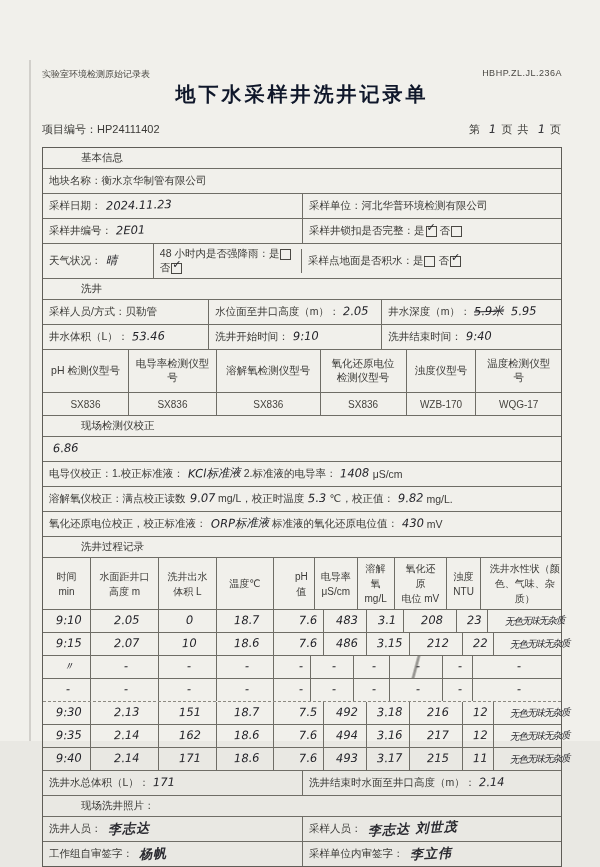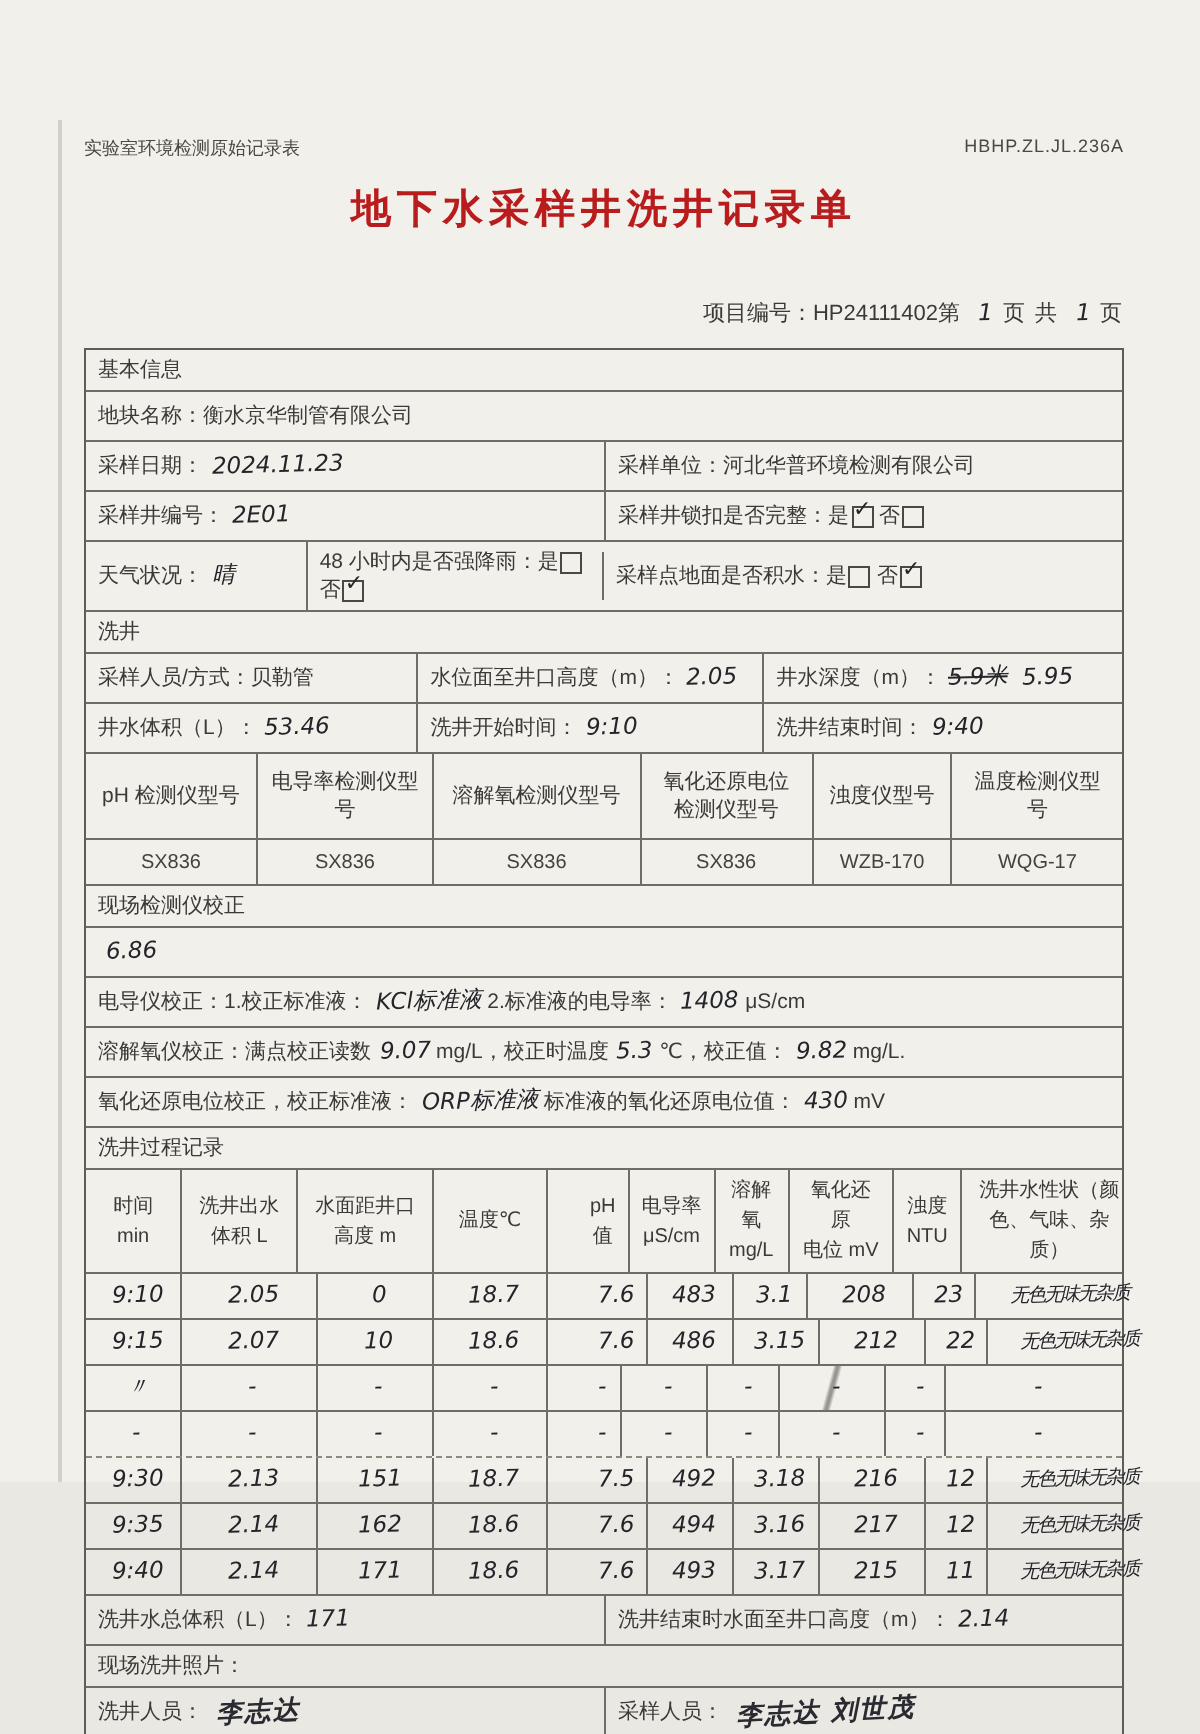--- a/index.html
+++ b/index.html
@@ -7,29 +7,29 @@
     width:600px;height:867px;overflow:hidden;
     background:#e9e8e3;
     font-family:"Liberation Sans","DejaVu Sans",sans-serif;
     color:#3b3a37;
   }
   .page{position:relative;width:600px;height:741px;background:#f1f0eb;}
   .scan-edge{position:absolute;left:29px;top:60px;bottom:0;width:2px;background:rgba(100,97,90,.22);}
   .content{position:absolute;left:42px;top:68px;width:520px;}
   .tiny-head{display:flex;justify-content:space-between;font-size:9px;color:#4a4843;}
   .form-code{letter-spacing:.5px;}
-  .title{margin-top:10px;text-align:center;font-size:20px;font-weight:bold;letter-spacing:3px;color:#b91c1c;}
-  .proj-row{margin-top:31px;display:flex;justify-content:flex-end;align-items:flex-end;font-size:11px;}
+  .title{margin-top:0;text-align:center;font-size:20px;font-weight:bold;letter-spacing:3px;color:#0f172a;}
+  .proj-row{margin-top:14px;display:flex;justify-content:space-between;align-items:flex-end;font-size:11px;}
   .page-no{font-size:11px;letter-spacing:1px;}
   .grid{margin-top:10px;border:1px solid #5f5d57;font-size:10.5px;}
   .row{display:flex;border-top:1px solid #6f6d66;align-items:stretch;}
   .row:first-child{border-top:none;}
   .cell{padding:3px 6px;border-left:1px solid #6f6d66;display:flex;align-items:center;flex-wrap:wrap;box-sizing:border-box;min-height:24px;}
   .cell:first-child{border-left:none;}
-  .sec{min-height:20px;padding:2px 6px;}
+  .sec{min-height:20px;padding:2px 6px;margin-left:32px;}
   .full{width:100%;}
   .h50{flex:0 0 50%;}
   .wx0{flex:0 0 21.2%;}.wx1{flex:0 0 28.6%;}.wx2{flex:0 0 50.2%;}
   .w0{flex:0 0 31.9%;}.w1{flex:0 0 33.4%;}.w2{flex:0 0 34.7%;}
   .i0{flex:0 0 16.4%;}.i1{flex:0 0 17%;}.i2{flex:0 0 20%;}.i3{flex:0 0 16.6%;}.i4{flex:0 0 13.5%;}.i5{flex:0 0 16.5%;}
   .ihead .cell{justify-content:center;text-align:center;min-height:42px;}
   .ival .cell{justify-content:center;min-height:22px;font-size:10px;color:#45433e;}
   .c0{flex:0 0 9.1%;}.c1{flex:0 0 13.1%;}.c2{flex:0 0 11.2%;}.c3{flex:0 0 11%;}
   .c4{flex:0 0 7.1%;padding-left:21px;}.c5{flex:0 0 8.3%;}.c6{flex:0 0 7.1%;}.c7{flex:0 0 10.2%;}
   .c8{flex:0 0 5.8%;}.c9{flex:0 0 17.1%;}
@@ -217,24 +217,24 @@
         </div>
       </div>
 
       <div class="row">
           <div class="cell sec full">洗井过程记录</div>
         </div>
 
       <div class="row phead">
         <div class="cell c0">时间
 min</div>
+        <div class="cell c1">水面距井口
+高度 m</div>
         <div class="cell c2">洗井出水
 体积 L</div>
-        <div class="cell c1">水面距井口
-高度 m</div>
         <div class="cell c3">温度℃</div>
         <div class="cell c4">pH 值</div>
         <div class="cell c5">电导率
 μS/cm</div>
         <div class="cell c6">溶解氧
 mg/L</div>
         <div class="cell c7">氧化还原
 电位 mV</div>
         <div class="cell c8">浊度
 NTU</div>

